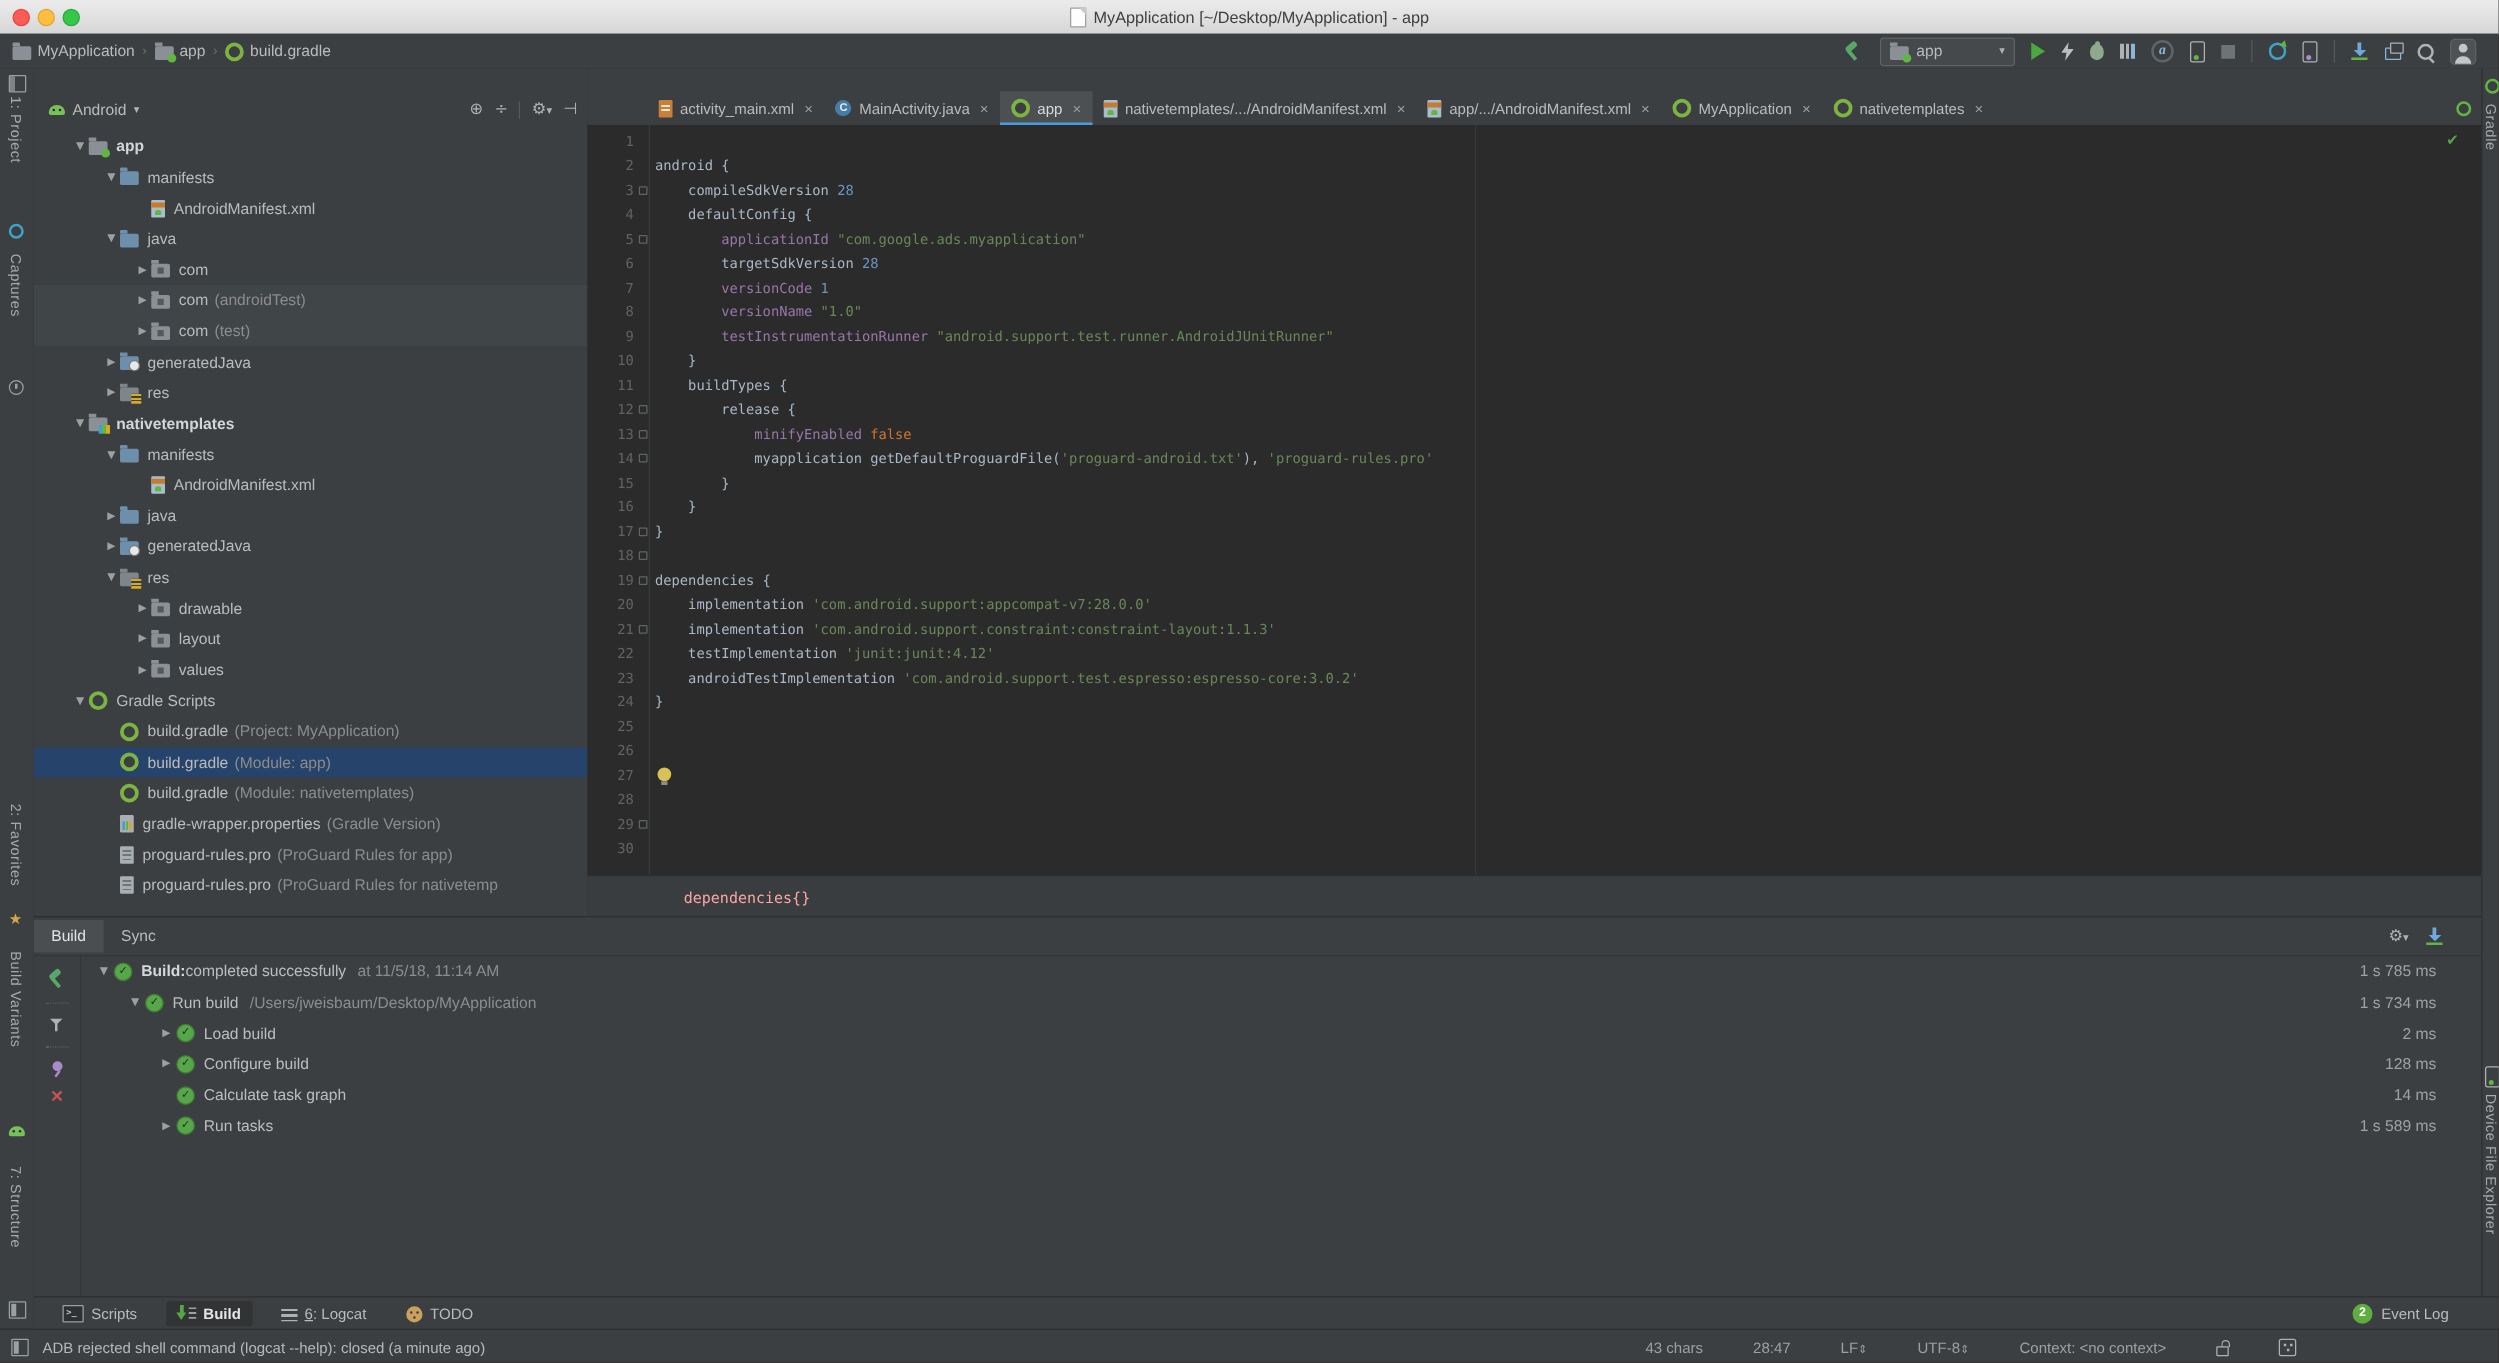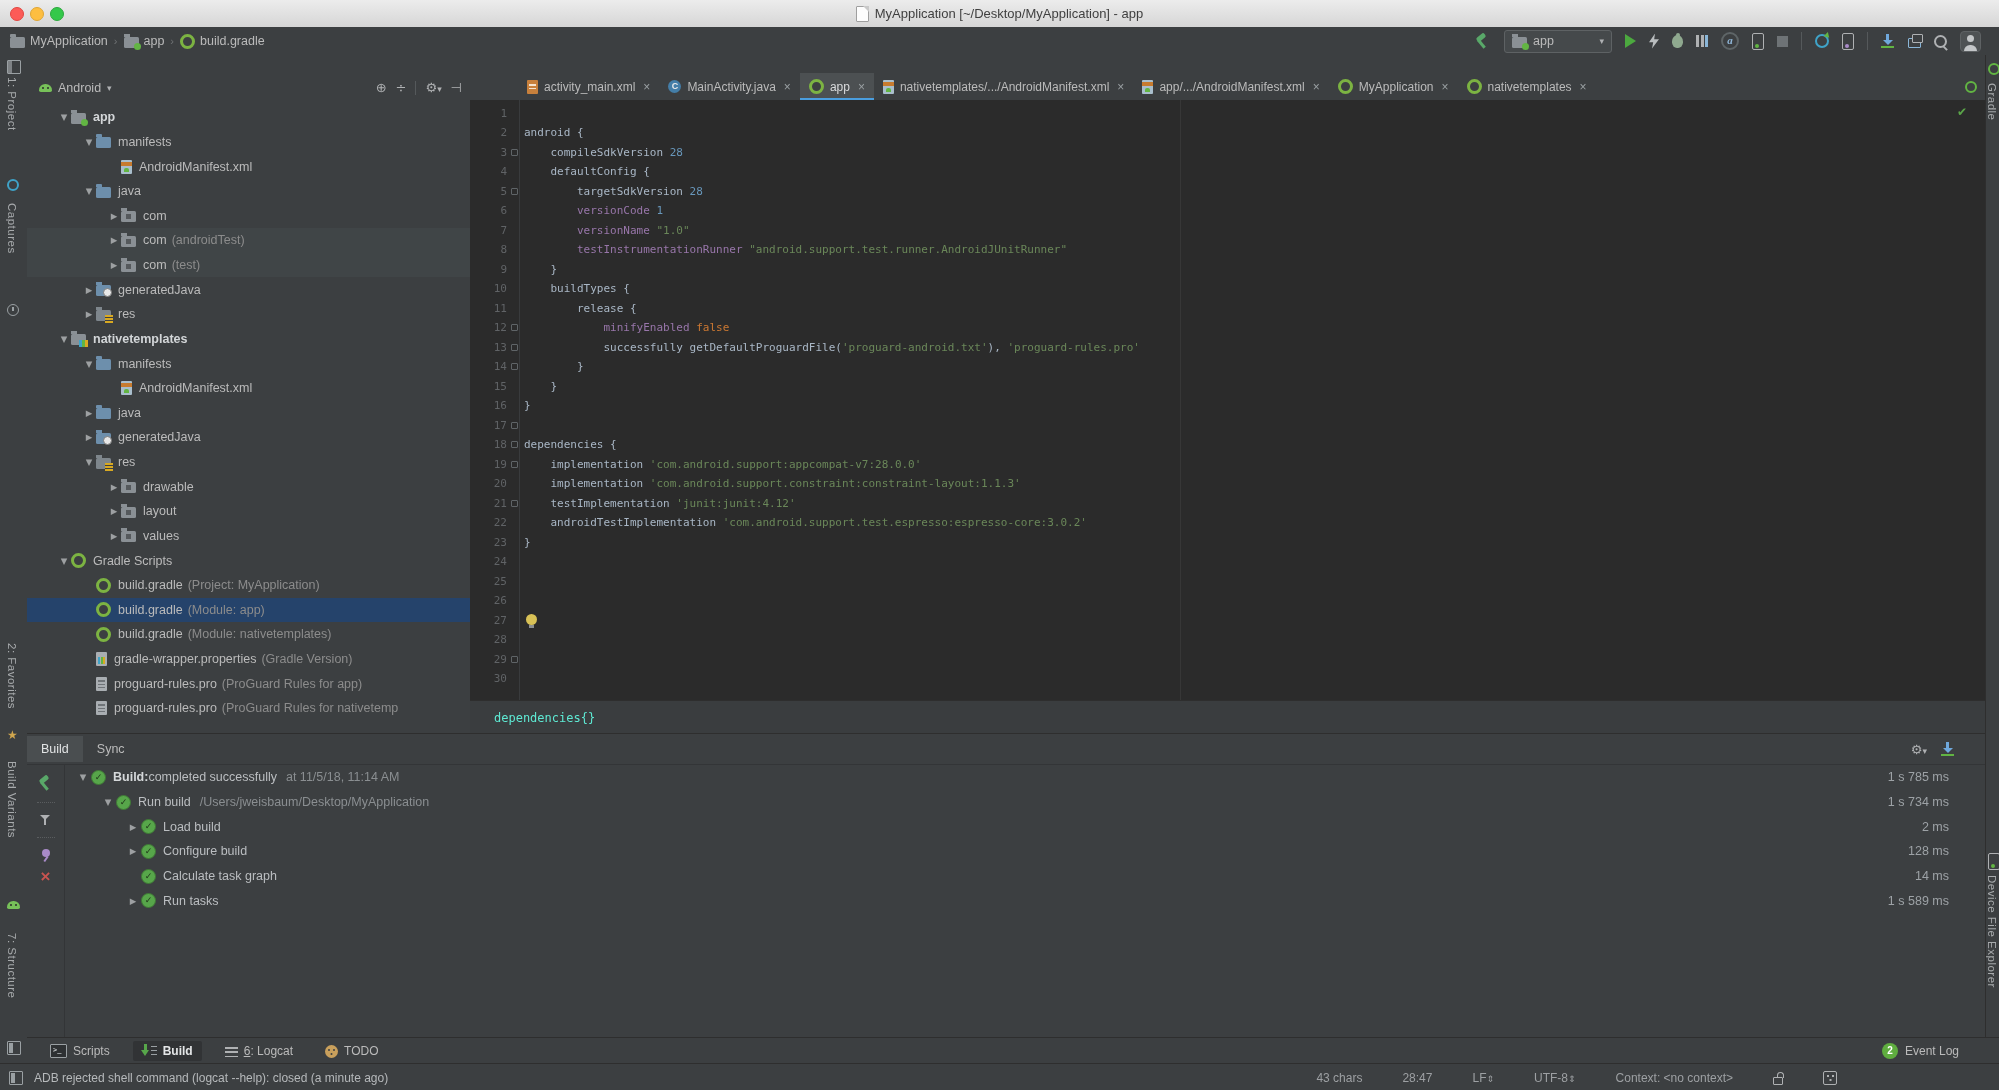--- a/index.html
+++ b/index.html
@@ -170,21 +170,21 @@
   .tk-p{color:#A9B7C6;} .tk-s{color:#6A8759;} .tk-n{color:#6897BB;}
   .tk-f{color:#9876AA;} .tk-k{color:#CC7832;} .tk-a{color:#6897BB;}
   .selspan{background:#214283;}
   .caretbar{display:inline-block;width:2px;height:14px;background:#ECECEC;vertical-align:-2px;}
   .foldmark{position:absolute;left:41px;width:7px;height:7px;border:1px solid #5F6467;border-radius:1px;background:#2B2B2B;box-sizing:border-box;}
   #bulb{position:absolute;left:56px;}
   #inspectok{position:absolute;right:18px;top:5px;color:#5BA549;font-size:12px;font-family:"DejaVu Sans",sans-serif;}
   
   #ctxstrip{left:470px;top:700px;width:1515px;height:33px;background:#3A3D3F;border-top:1px solid #2E2E2E;
      display:flex;align-items:center;}
-  #ctxstrip span{margin-left:24px;font:12px "DejaVu Sans Mono",monospace;color:#5eead4;}
+  #ctxstrip span{margin-left:77px;font:12px "DejaVu Sans Mono",monospace;color:#fca5a5;}
   
   #buildpanel{left:27px;top:733px;width:1958px;height:304px;background:#3C3F41;border-top:1px solid #2E2E2E;}
   #bp-tabs{position:absolute;left:0;top:0;width:100%;height:30px;border-bottom:1px solid #333537;display:flex;align-items:center;}
   .bptab{padding:6px 14px;font-size:12.5px;color:#BBBBBB;}
   .bptab.active{background:#4A4E50;color:#E2E4E5;}
   #bp-tools-right{position:absolute;right:30px;top:0;height:30px;display:flex;align-items:center;gap:14px;}
   #bp-toolbar{position:absolute;left:0;top:31px;width:38px;height:273px;border-right:1px solid #333537;
      display:flex;flex-direction:column;align-items:center;padding-top:10px;gap:11px;box-sizing:border-box;}
   .dotsep{width:18px;border-top:1px dotted #5A5D5F;}
   #bp-close{color:#C75450;font-size:17px;font-weight:bold;line-height:1;}
@@ -511,29 +511,30 @@
       <div>29</div>
       <div>30</div>
     </div>
   <div id="gutterline"></div>
   <div id="marginline"></div>
   <div id="code">
       <div class="cl"></div>
       <div class="cl"><span class="tk-p">android {</span></div>
       <div class="cl"><span class="tk-p">    compileSdkVersion </span><span class="tk-n">28</span></div>
       <div class="cl"><span class="tk-p">    defaultConfig {</span></div>
+      <div class="cl"><span class="tk-p">        </span><span class="tk-f">applicationId</span><span class="tk-p"> </span><span class="tk-s">"com.google.ads.myapplication"</span></div>
       <div class="cl"><span class="tk-p">        targetSdkVersion </span><span class="tk-n">28</span></div>
       <div class="cl"><span class="tk-p">        </span><span class="tk-f">versionCode</span><span class="tk-p"> </span><span class="tk-n">1</span></div>
       <div class="cl"><span class="tk-p">        </span><span class="tk-f">versionName</span><span class="tk-p"> </span><span class="tk-s">"1.0"</span></div>
       <div class="cl"><span class="tk-p">        </span><span class="tk-f">testInstrumentationRunner</span><span class="tk-p"> </span><span class="tk-s">"android.support.test.runner.AndroidJUnitRunner"</span></div>
       <div class="cl"><span class="tk-p">    }</span></div>
       <div class="cl"><span class="tk-p">    buildTypes {</span></div>
       <div class="cl"><span class="tk-p">        release {</span></div>
       <div class="cl"><span class="tk-p">            </span><span class="tk-f">minifyEnabled</span><span class="tk-p"> </span><span class="tk-k">false</span></div>
-      <div class="cl"><span class="tk-p">            successfully getDefaultProguardFile(</span><span class="tk-s">'proguard-android.txt'</span><span class="tk-p">), </span><span class="tk-s">'proguard-rules.pro'</span></div>
+      <div class="cl"><span class="tk-p">            myapplication getDefaultProguardFile(</span><span class="tk-s">'proguard-android.txt'</span><span class="tk-p">), </span><span class="tk-s">'proguard-rules.pro'</span></div>
       <div class="cl"><span class="tk-p">        }</span></div>
       <div class="cl"><span class="tk-p">    }</span></div>
       <div class="cl"><span class="tk-p">}</span></div>
       <div class="cl"></div>
       <div class="cl"><span class="tk-p">dependencies {</span></div>
       <div class="cl"><span class="tk-p">    implementation </span><span class="tk-s">'com.android.support:appcompat-v7:28.0.0'</span></div>
       <div class="cl"><span class="tk-p">    implementation </span><span class="tk-s">'com.android.support.constraint:constraint-layout:1.1.3'</span></div>
       <div class="cl"><span class="tk-p">    testImplementation </span><span class="tk-s">'junit:junit:4.12'</span></div>
       <div class="cl"><span class="tk-p">    androidTestImplementation </span><span class="tk-s">'com.android.support.test.espresso:espresso-core:3.0.2'</span></div>
       <div class="cl"><span class="tk-p">}</span></div>

